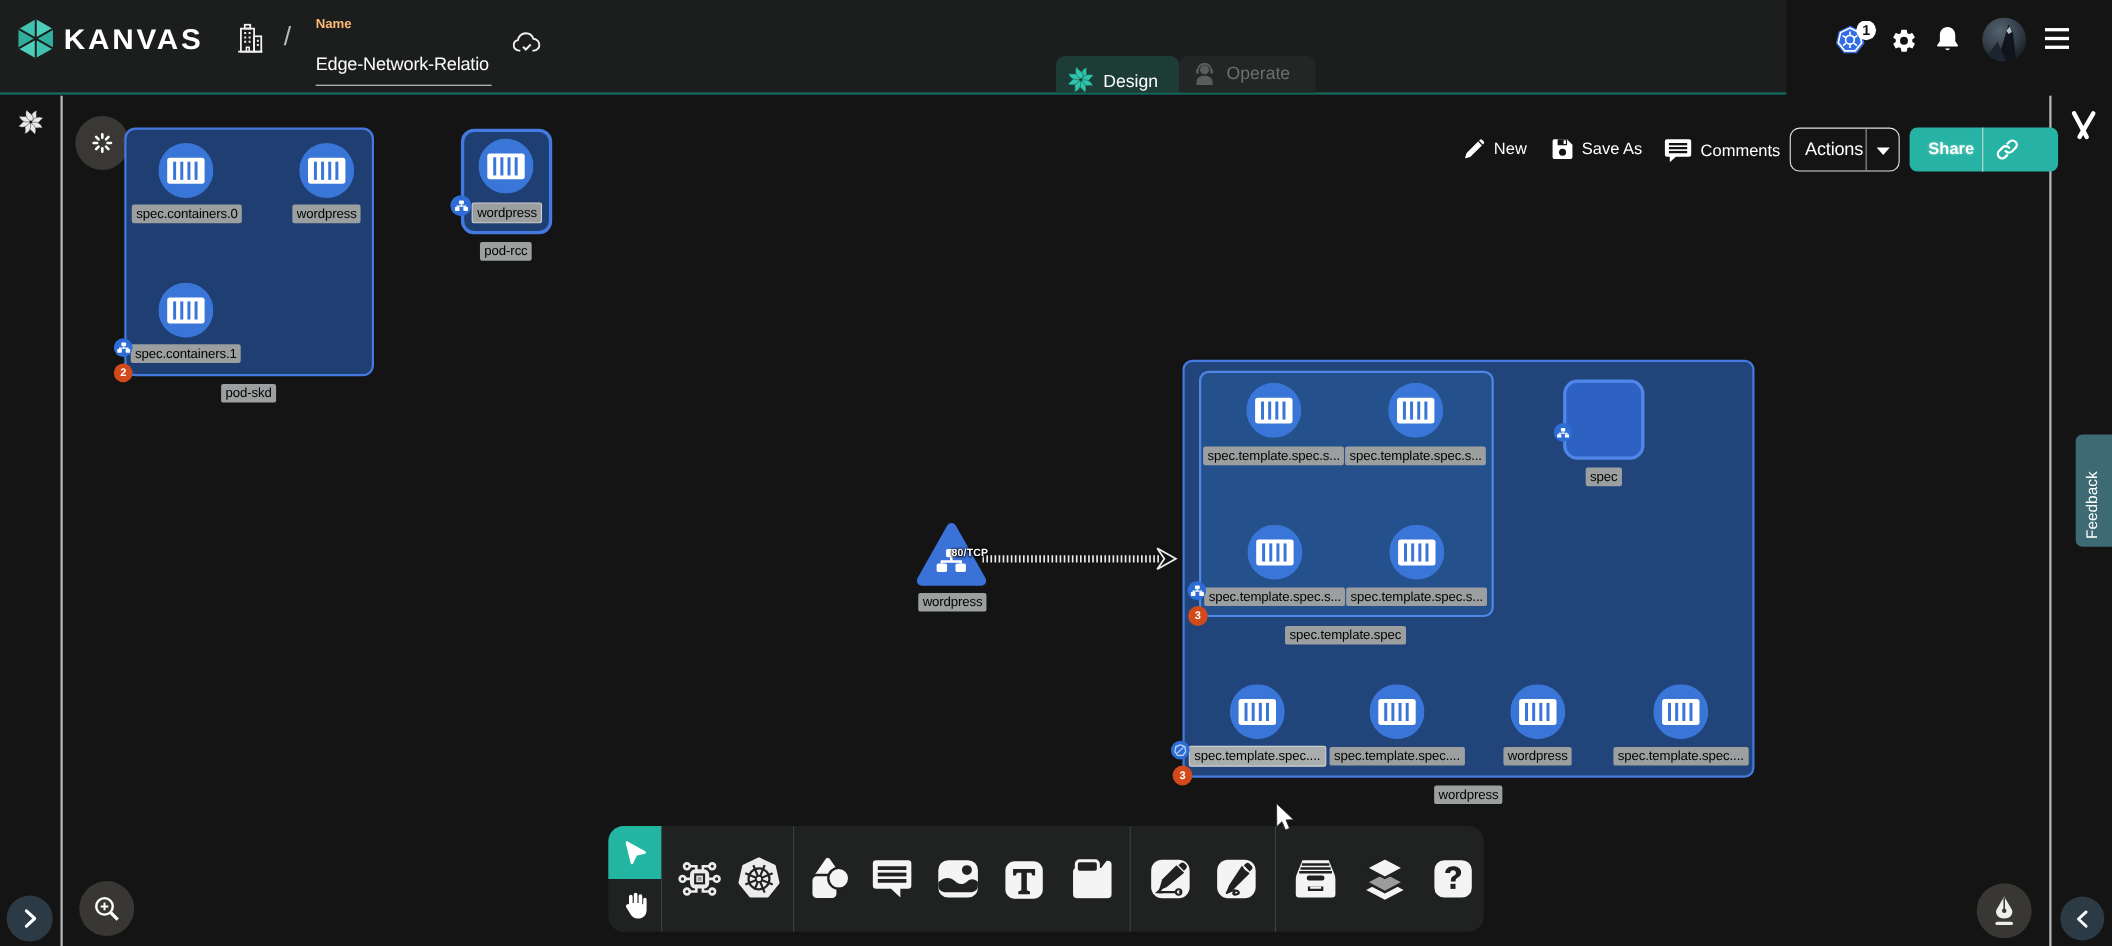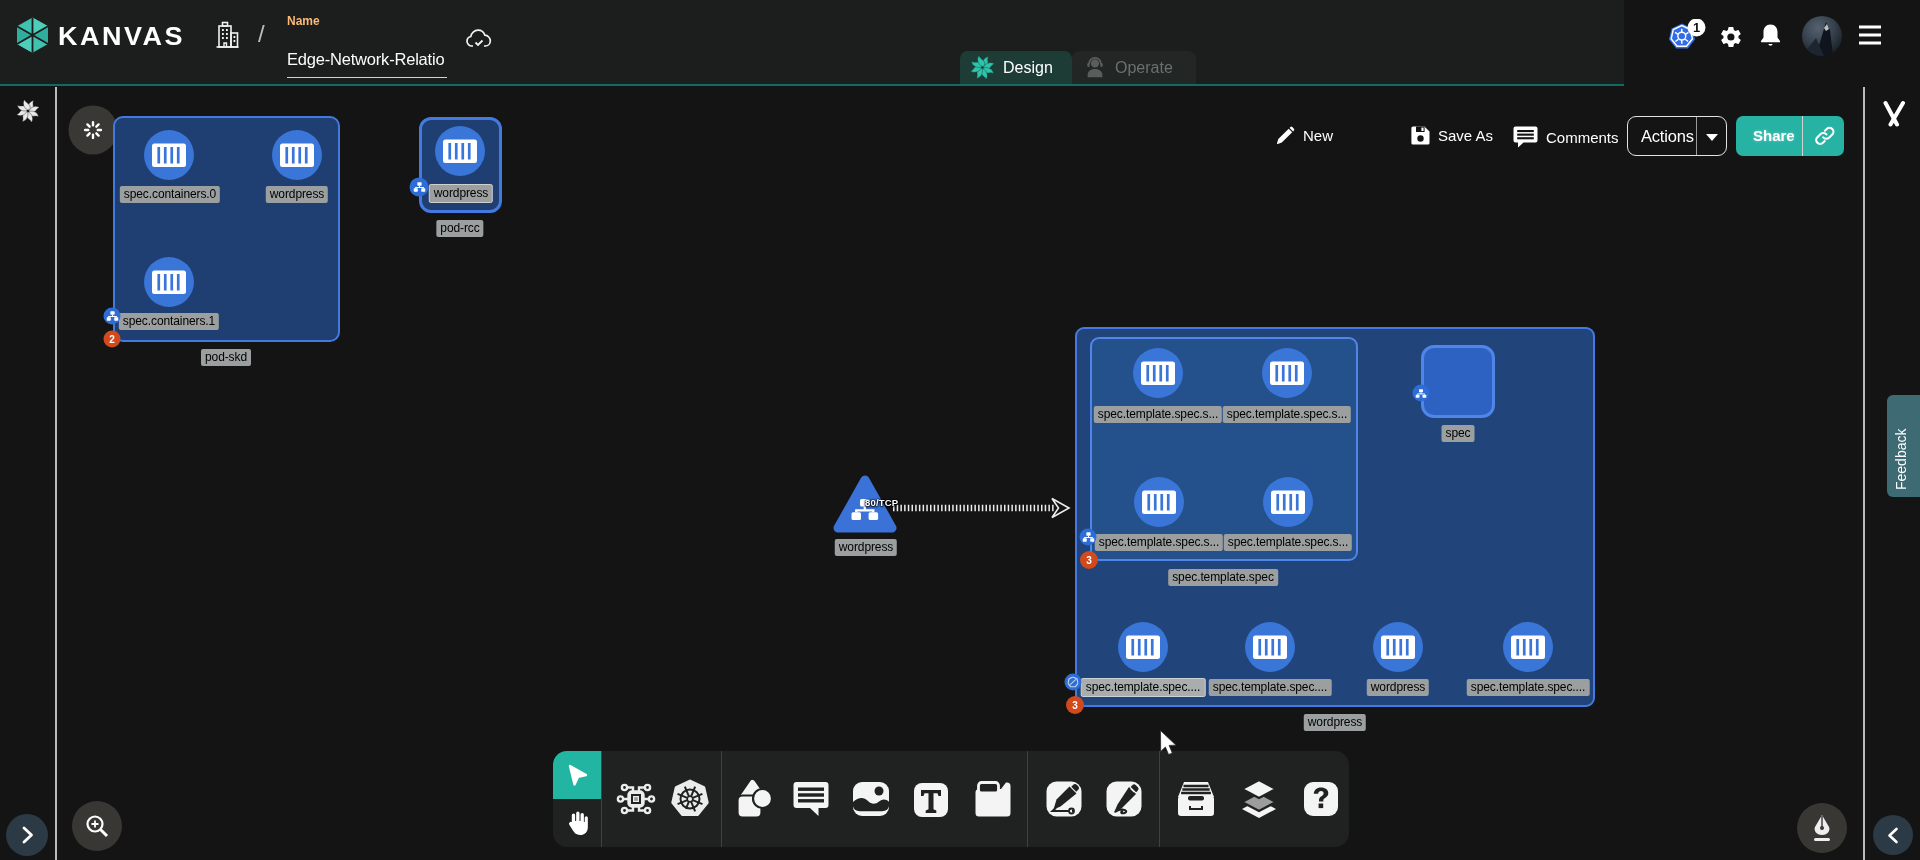--- a/index.html
+++ b/index.html
@@ -10,35 +10,35 @@
   #header { position:absolute; left:0; top:0; width:1624px; height:86px; background:#1b1e1d; border-bottom:2px solid #136b60; }
   .hlogo { position:absolute; left:15px; top:17px; }
   .kanvas { position:absolute; left:58px; top:21px; font-size:27px; font-weight:bold; color:#fff; letter-spacing:2.5px; transform:scaleY(0.96); }
   .bld { position:absolute; left:212px; top:21px; }
   .slash { position:absolute; left:258px; top:20px; font-size:24px; color:#b8bcbb; font-weight:300; }
   .nlabel { position:absolute; left:287px; top:14px; font-size:12px; color:#fdba74; font-weight:bold; }
   .nvalue { position:absolute; left:287px; top:50px; width:160px; font-size:16.5px; color:#fcfcfc; border-bottom:1px solid #d0d3d2; padding-bottom:8px; white-space:nowrap; letter-spacing:-0.2px; }
   .cloud { position:absolute; left:466px; top:28px; }
   
   .tab { position:absolute; top:51px; height:33px; border-radius:8px 8px 0 0; display:flex; align-items:center; }
-  #tab-design { left:960px; width:112px; background:#1d3c35; }
+  #tab-design { left:960px; width:112px; background:#1d3c35;align-items:flex-end; }
   #tab-operate { left:1072px; width:124px; background:#222625; }
   #tab-design span { color:#fff; font-size:16px; margin-left:9px; }
   #tab-operate span { color:#6c706f; font-size:16px; margin-left:9px; }
   .hicons { position:absolute; top:0; }
   
   .vline-l { position:absolute; left:55px; top:87px; width:1.5px; height:773px; background:#b9bbba; }
   .vline-r { position:absolute; left:1863px; top:87px; width:1.5px; height:773px; background:#b9bbba; }
   
   .act { position:absolute; top:126px; color:#fff; font-size:15px; display:flex; align-items:center; gap:8px; }
   #actions-btn { position:absolute; left:1627px; top:116px; width:100px; height:40px; border:1px solid #e2e2e2; border-radius:9px; color:#fff; font-size:16.5px; display:flex; align-items:center; letter-spacing:-0.2px; }
   #actions-btn .txt { margin-left:13px; }
   #actions-btn .div { position:absolute; left:68px; top:0; width:1px; height:100%; background:#9a9a9a; }
   #actions-btn .arr { position:absolute; left:78px; top:17px; width:0; height:0; border-left:6px solid transparent; border-right:6px solid transparent; border-top:7px solid #fff; }
-  #share-btn { position:absolute; left:1736px; top:116px; width:108px; height:40px; background:#26b3a4; border-radius:7px; color:#fff; }
+  #share-btn { position:absolute; left:1736px; top:116px; width:135px; height:40px; background:#26b3a4; border-radius:7px; color:#fff; }
   #share-btn .txt { position:absolute; left:17px; top:11px; font-size:15px; font-weight:bold; text-shadow:0 0 3px rgba(255,255,255,.4); }
   #share-btn .div { position:absolute; left:66px; top:0; width:1px; height:100%; background:#cfd4d3; }
   
   .box { position:absolute; border:2px solid #447ae0; }
   .klabel { position:absolute; transform:translateX(-50%); background:#9b9f9f; color:#000000; font-size:12px; padding:1px 4px 2px; border-radius:2px; white-space:nowrap; letter-spacing:-0.1px; }
   .node { position:absolute; transform:translate(-50%,-50%); }
   .badge { position:absolute; transform:translate(-50%,-50%); border-radius:50%; display:flex; align-items:center; justify-content:center; }
   .badge.orange { background:#d2491c; color:#fff; font-size:10px; font-weight:bold; }
   .badge.blue { background:#2e6cd6; }
   
@@ -180,21 +180,21 @@
   <div class="vline-l"></div>
   <div class="vline-r"></div>
   <svg id="ylogo-svg" style="position:absolute;left:1881px;top:100px" width="26" height="27" viewBox="0 0 26 27" fill="none" stroke="#fff" stroke-width="4" stroke-linecap="round">
     <path d="M4.5 3 L16 24.5"></path>
       <path d="M22 3 L9.5 24.5"></path>
   </svg>
   <div id="feedback">
       <span>Feedback</span>
     </div>
 
-  <div class="act" style="left:1276px;">
+  <div class="act" style="left:1331px;">
     <svg width="19" height="19" viewBox="0 0 19 19" fill="#fff">
         <path d="M2.3 13.1 L1 17.2 a0.55 0.55 0 0 0 0.7 0.7 L5.8 16.6 L16.2 6.2 L12.7 2.7 Z M17.9 4.5 a1.3 1.3 0 0 0 0-1.85 L16.3 1.05 a1.3 1.3 0 0 0 -1.85 0 L13.6 1.9 L17.1 5.4 Z"></path>
       </svg>
     <span>New</span>
   </div>
   <div class="act" style="left:1411px;">
     <svg width="19" height="19" viewBox="0 0 19 19">
         <path d="M2 0.5 h11.5 L18.5 5.5 V17 a1.6 1.6 0 0 1 -1.6 1.6 H2 A1.6 1.6 0 0 1 0.4 17 V2.1 A1.6 1.6 0 0 1 2 0.5 Z" fill="#fff"></path>
         <rect x="5" y="0.5" width="8.6" height="5.6" rx="0.6" fill="#131313"></rect>
         <rect x="10.4" y="1.6" width="2.2" height="3.4" rx="0.5" fill="#fff"></rect>

